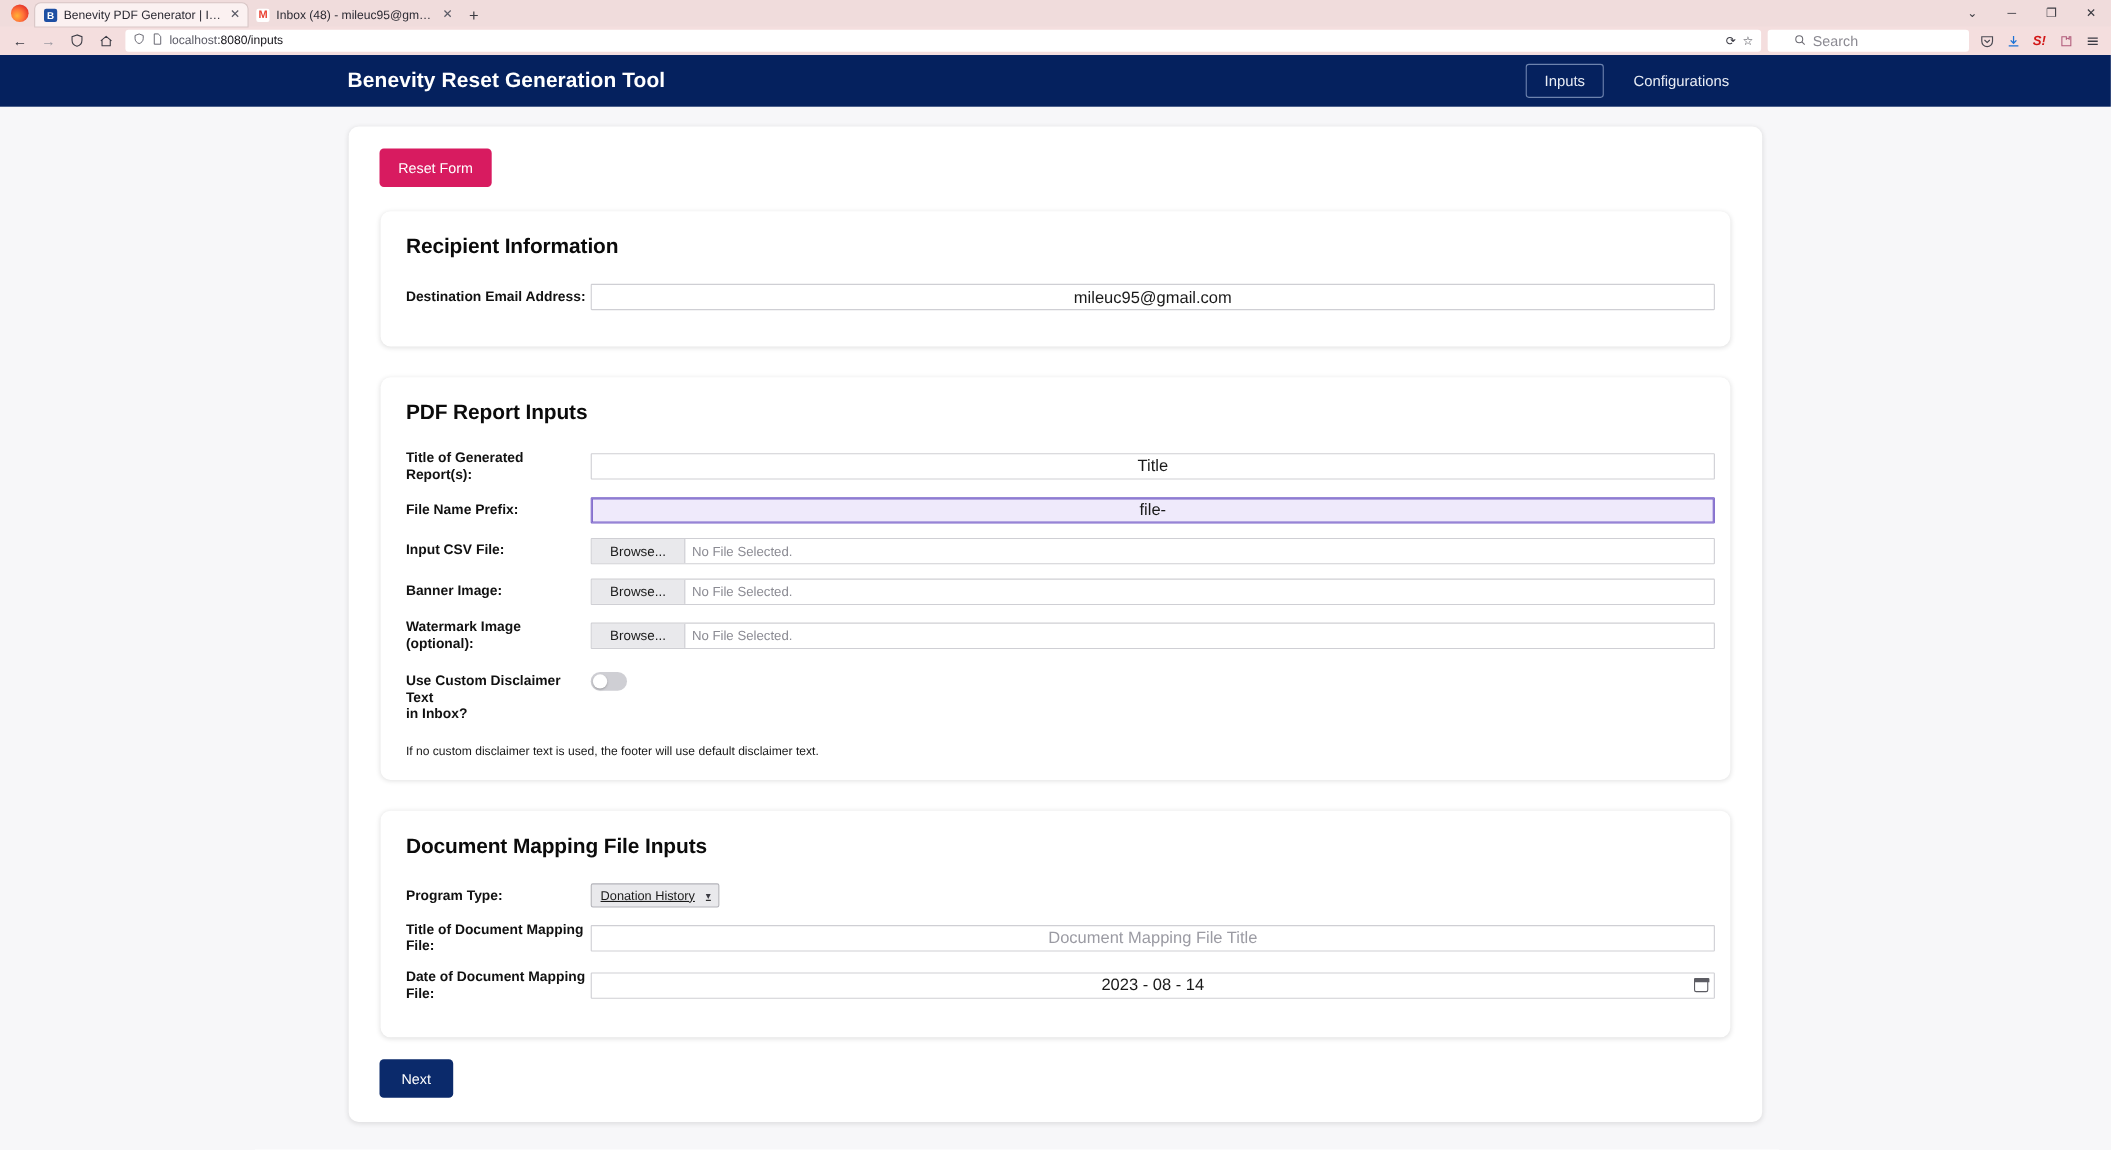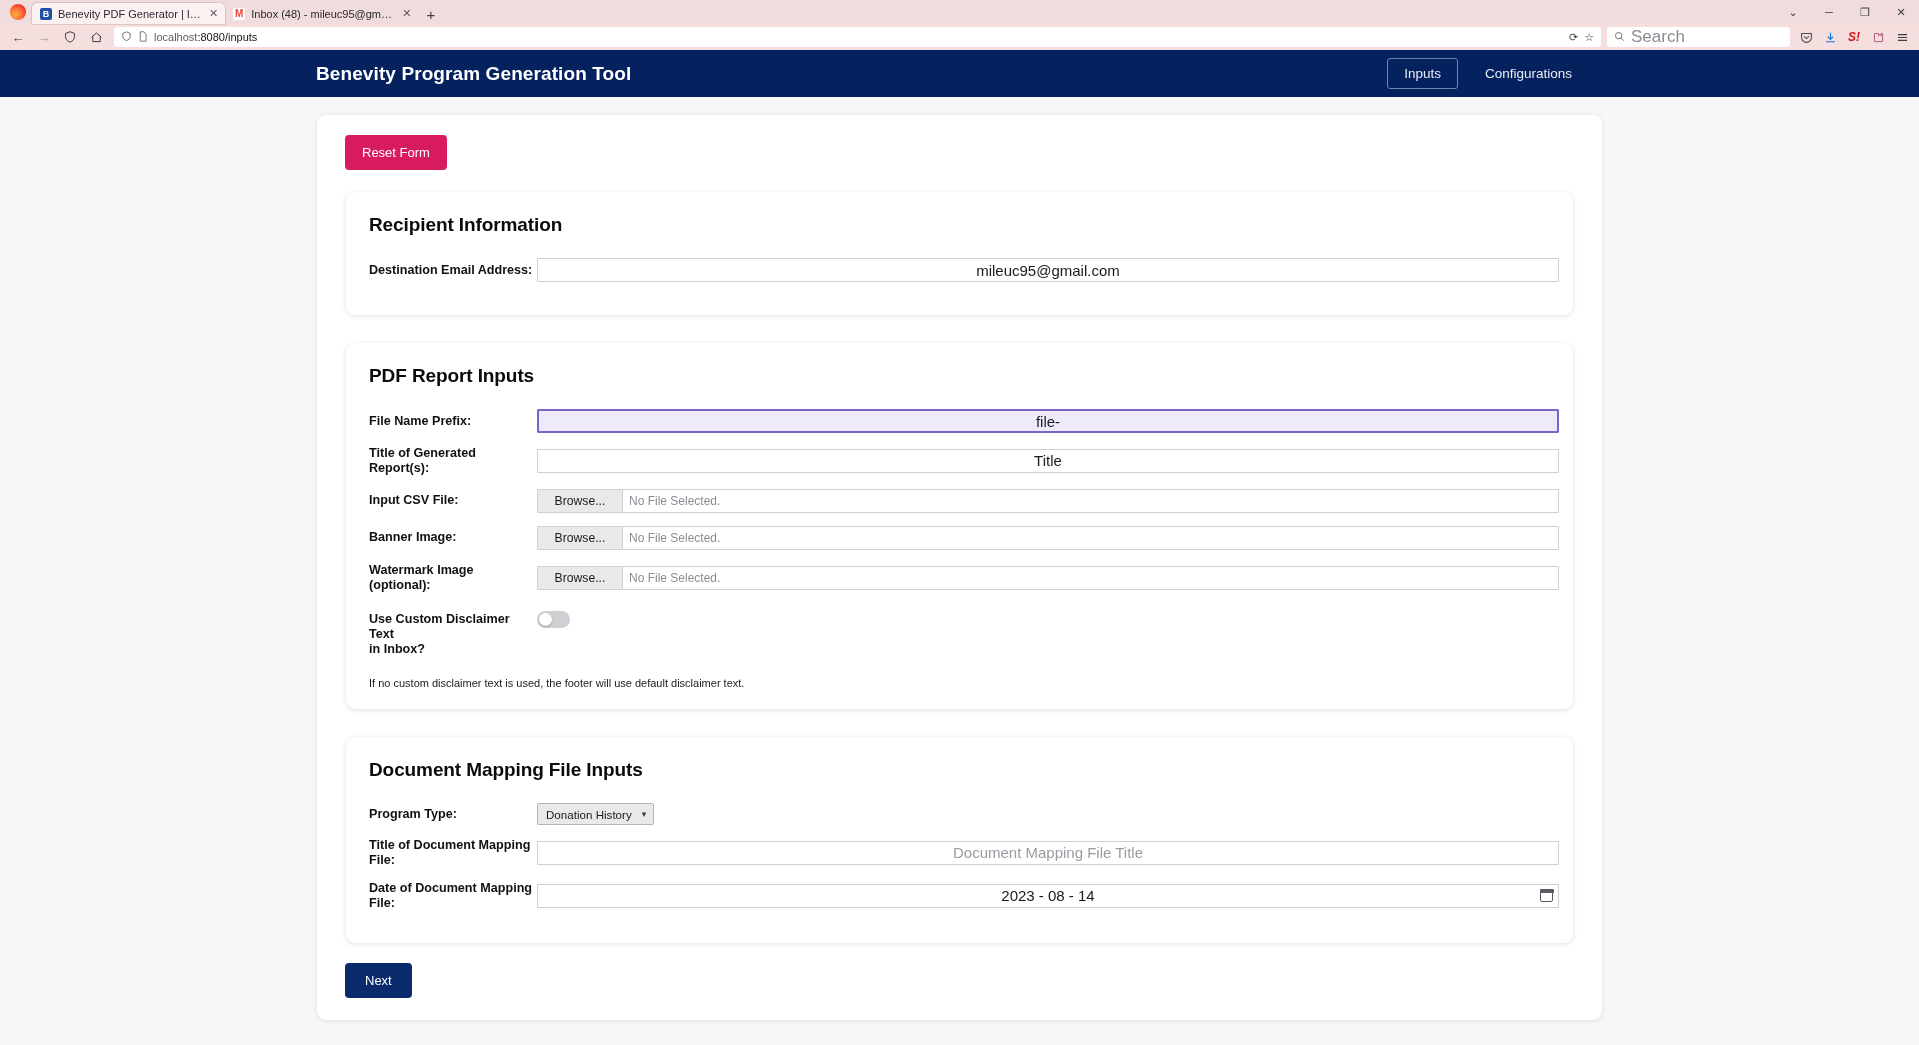--- a/index.html
+++ b/index.html
@@ -61,21 +61,21 @@
   .urlbar {
     flex:1; height:20px; background:#fff; border-radius:3px; display:flex;
     align-items:center; gap:6px; padding:0 7px; margin:0 4px;
     font-size:11px; color:#15141a;
   }
   .urlbar .host { color:#5b5b66; }
   .urlbar .reload { margin-left:auto; color:#3b3b44; font-size:11px; }
   .urlbar .star { color:#3b3b44; font-size:11px; }
   .searchbar {
     width:183px; height:20px; background:#fff; border-radius:3px; display:flex;
-    align-items:center; gap:6px; padding:0 7px; font-size:17px; color:#8b8a92;
+    align-items:center; gap:6px; padding:0 24px; font-size:13px; color:#8b8a92;
   }
   .tbicons { display:flex; align-items:center; gap:2px; margin-left:3px; }
   .tbicons .nvicon { width:22px; }
   .s-red { color:#d21616; font-weight:bold; font-size:12px; font-style:italic; }
 
   
   .apphead {
     height:47px; background:#05215e; display:flex; align-items:center;
     padding:0 0 0 316px; position:relative;
   }
@@ -143,21 +143,21 @@
     border-radius:50%; background:#fff; box-shadow:0 1px 2px rgba(0,0,0,.25);
   }
   .togglerow { align-items:flex-start; margin-top:19px; margin-bottom:8px; }
   .togglerow .flabel { padding-top:1px; }
   .helptext {
     font-size:11px; color:#1a1a1a; padding-left:9px; margin-top:20px;
   }
   .selectbox {
     height:22px; min-width:105px; background:#e9e9ec; border:1px solid #b4b4ba;
     border-radius:2px; display:inline-flex; align-items:center; gap:10px;
-    padding:0 7px 0 8px; font-size:11.6px; color:#1a1a1a;
+    padding:0 7px 0 8px; font-size:11.6px; color:#1a1a1a;text-decoration:underline;
   }
   .selectbox .carat { font-size:9px; color:#3a3a42; margin-left:auto; }
   .datewrap { position:relative; }
   .datewrap .calicon {
     position:absolute; right:6px; top:50%; transform:translateY(-50%);
     width:13px; height:12px; border:1.5px solid #5c5c63; border-radius:2px;
   }
   .datewrap .calicon::before {
     content:""; position:absolute; left:-1.5px; right:-1.5px; top:-1.5px; height:3.5px;
     background:#5c5c63; border-radius:1px 1px 0 0;
@@ -258,21 +258,21 @@
       <span class="nvicon">
         <svg width="13" height="13" viewBox="0 0 16 16">
             <path d="M2.4 4.5h11.2M2.4 8h11.2M2.4 11.5h11.2" stroke="#3b3b44" stroke-width="1.4"></path>
           </svg>
       </span>
     </div>
   </div>
 </div>
 
 <div class="apphead">
-  <div class="apptitle">Benevity Program Generation Tool</div>
+  <div class="apptitle">Benevity Reset Generation Tool</div>
   <div class="appnav">
     <div class="navbtn boxed">Inputs</div>
     <div class="navbtn">Configurations</div>
   </div>
 </div>
 
 <div class="page">
   <div class="outercard">
 
     <button class="resetbtn">Reset Form</button>
@@ -287,30 +287,30 @@
           <input class="tinput" type="text" value="mileuc95@gmail.com" style="">
         </div>
       </div>
     </div>
 
     
     <div class="sectcard">
       <div class="secttitle">PDF Report Inputs</div>
 
       <div class="frow">
+        <div class="flabel">Title of Generated Report(s):</div>
+        <div class="fctrl">
+          <input class="tinput" type="text" value="Title" style="">
+        </div>
+      </div>
+
+      <div class="frow">
         <div class="flabel">File Name Prefix:</div>
         <div class="fctrl">
           <input class="tinput focused" type="text" value="file-" style="">
-        </div>
-      </div>
-
-      <div class="frow">
-        <div class="flabel">Title of Generated Report(s):</div>
-        <div class="fctrl">
-          <input class="tinput" type="text" value="Title" style="">
         </div>
       </div>
 
       <div class="frow">
         <div class="flabel">Input CSV File:</div>
         <div class="fctrl">
           <div class="fileinput">
             <div class="browse">Browse...</div>
             <div class="fname">No File Selected.</div>
           </div>

